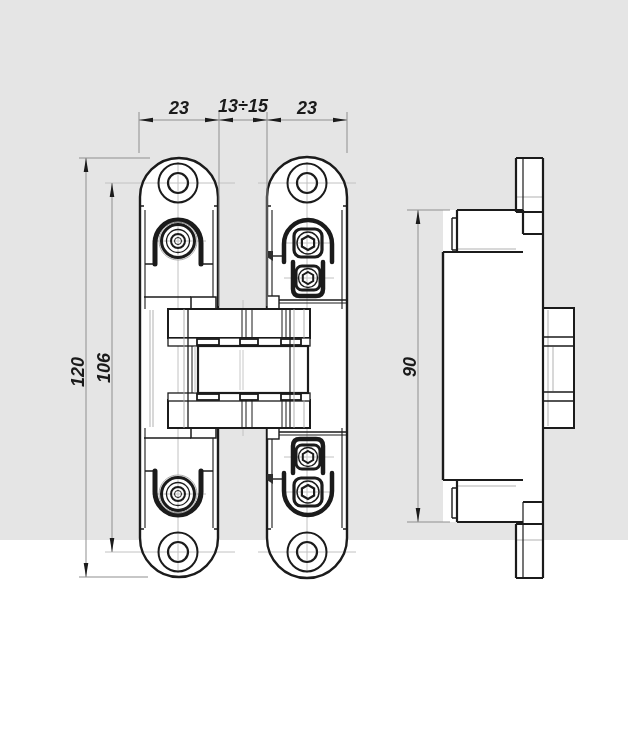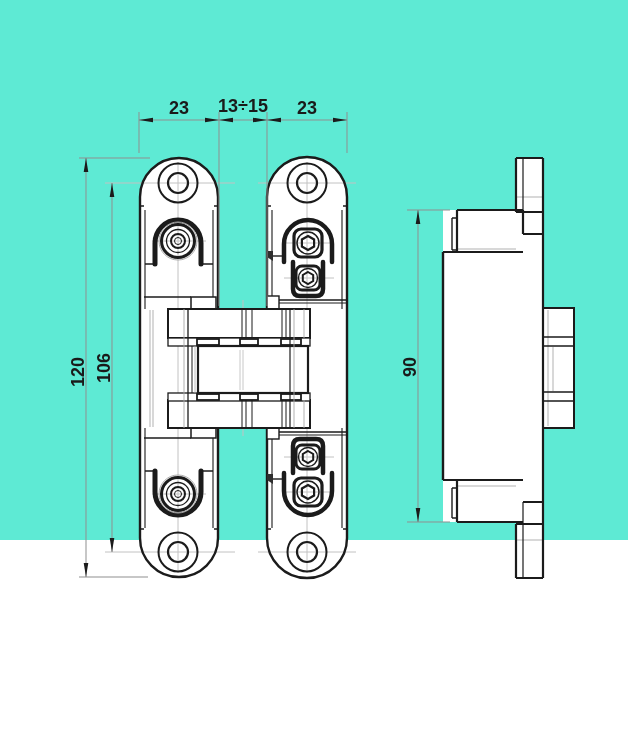--- a/index.html
+++ b/index.html
@@ -1,16 +1,16 @@
 <!DOCTYPE html>
 <html style="--background: #ffffff; --line-color: #1b1b1b; --centerline-color: #c2c2c2; --lightline-color: #a8a8a8; --dimension-line-color: #8f8f8f; --text-color: #1a1a1a;"><head>
 <meta charset="utf-8">
 <style>
   html,body{margin:0;padding:0;background:#fff;width:628px;height:740px;overflow:hidden;}
-  .stage{position:relative;width:628px;height:540px;background:#5eead4;}
+  .stage{position:relative;width:628px;height:540px;background:#e5e5e5;font-style:italic;}
   svg{display:block;}
   .fw { fill:#ffffff; stroke:none; }
   .ol { stroke:var(--line-color,#1b1b1b); fill:none; stroke-linecap:butt; }
   .olf{ stroke:var(--line-color,#1b1b1b); fill:#ffffff; }
   .thk{ stroke:var(--line-color,#161616); fill:none; stroke-linecap:round; }
   .cl { stroke:var(--centerline-color,#c2c2c2); fill:none; }
   .ll { stroke:var(--lightline-color,#a8a8a8); fill:none; }
   .dl { stroke:var(--dimension-line-color,#8f8f8f); fill:none; }
   .ar { fill:var(--line-color,#1b1b1b); stroke:none; }
   .dk { fill:#2e2e2e; stroke:none; }

